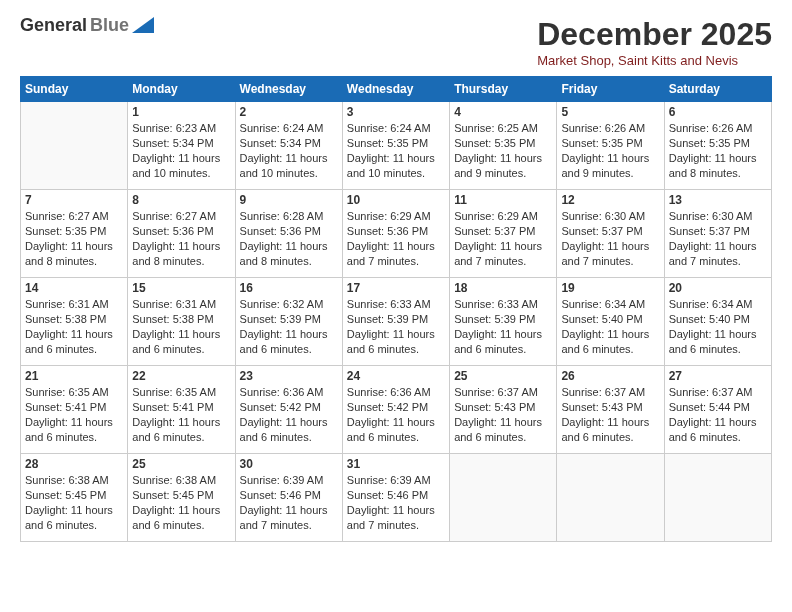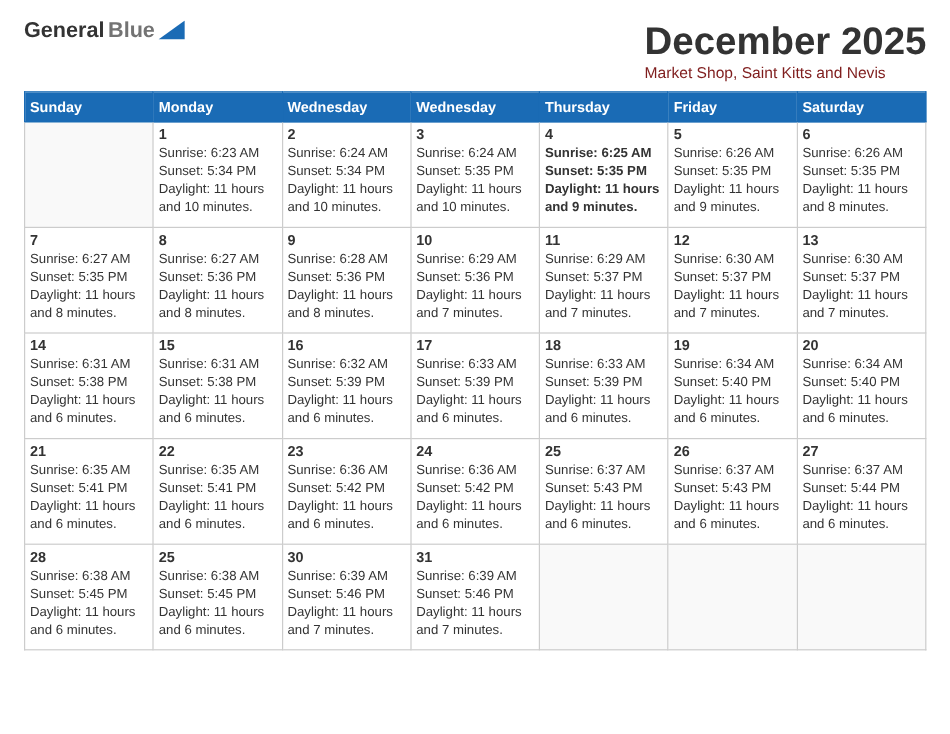--- a/index.html
+++ b/index.html
@@ -130,21 +130,21 @@
 Daylight: 11 hours and 10 minutes.</div>
           </td>
           <td>
             <div class="day-number">3</div>
             <div class="cell-text" style="white-space: pre-line;">Sunrise: 6:24 AM
 Sunset: 5:35 PM
 Daylight: 11 hours and 10 minutes.</div>
           </td>
           <td>
             <div class="day-number">4</div>
-            <div class="cell-text" style="white-space: pre-line; font-weight: bold;">Sunrise: 6:25 AM
+            <div class="cell-text" style="white-space: pre-line;">Sunrise: 6:25 AM
 Sunset: 5:35 PM
 Daylight: 11 hours and 9 minutes.</div>
           </td>
           <td>
             <div class="day-number">5</div>
             <div class="cell-text" style="white-space: pre-line;">Sunrise: 6:26 AM
 Sunset: 5:35 PM
 Daylight: 11 hours and 9 minutes.</div>
           </td>
           <td>

